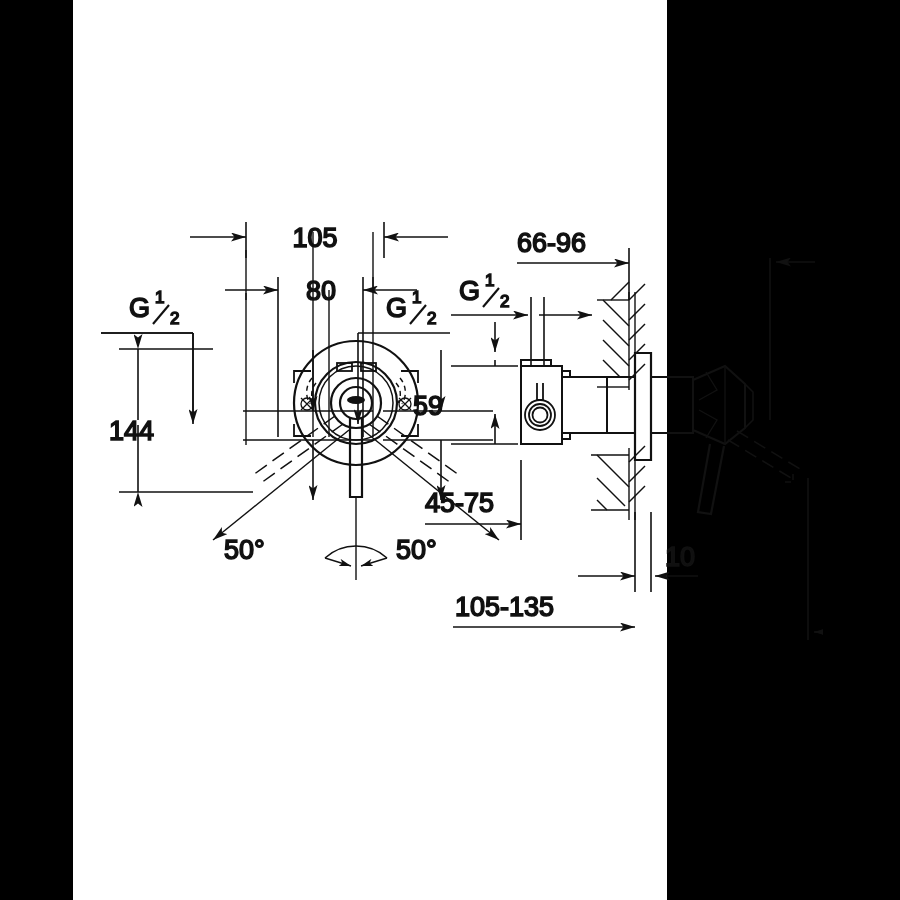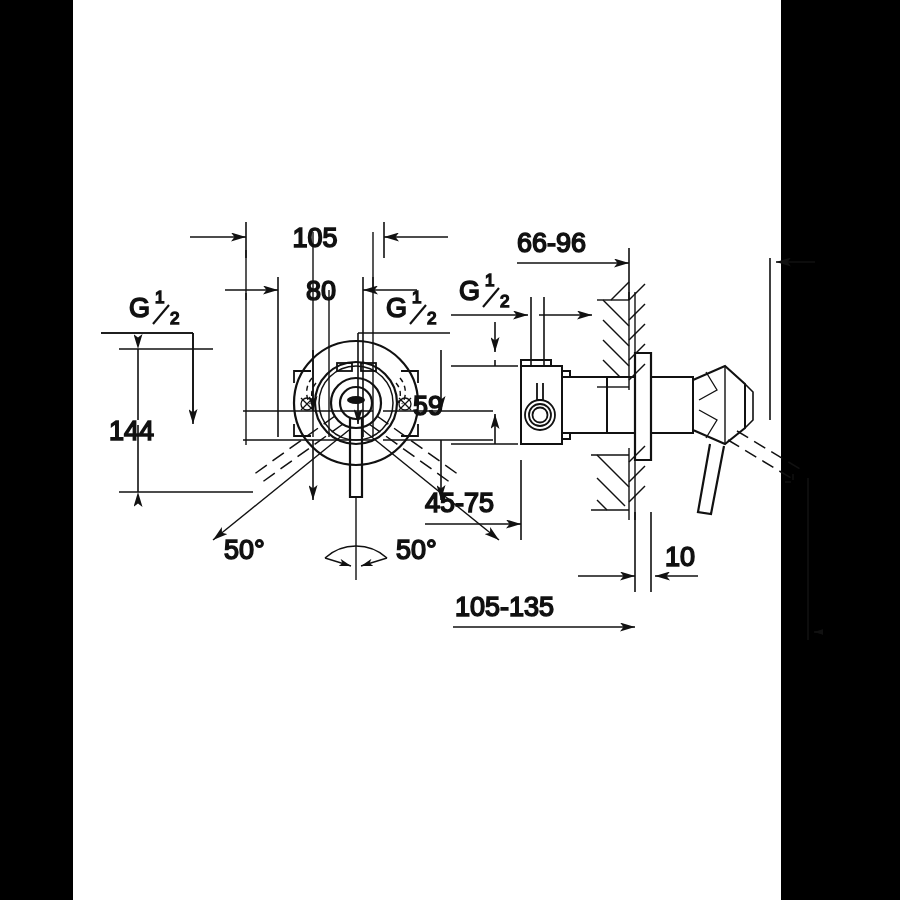--- a/index.html
+++ b/index.html
@@ -1,18 +1,18 @@
 <!DOCTYPE html>
 <html><head>
 <meta charset="utf-8">
 <style>
   html,body{margin:0;padding:0;background:#000;}
   body{width:900px;height:900px;font-family:"Liberation Sans",sans-serif;}
   #stage{position:relative;width:900px;height:900px;background:#000;overflow:hidden;}
-  #canvas{position:absolute;left:73px;top:0;width:708px;height:900px;background:#ffffff;}
+  #canvas{position:absolute;left:73px;top:0;width:594px;height:900px;background:#ffffff;}
   #svgroot{position:absolute;left:0;top:0;width:750px;height:900px;display:block;}
   .dimtext{font-family:"Liberation Sans",sans-serif;font-size:27px;fill:#111;}
   .gtext{font-family:"Liberation Sans",sans-serif;font-size:27px;fill:#111;}
   .gsup{font-size:17px;}
   .gsub{font-size:17px;}
   text{user-select:none;}
 </style>
 </head>
 <body>
 

